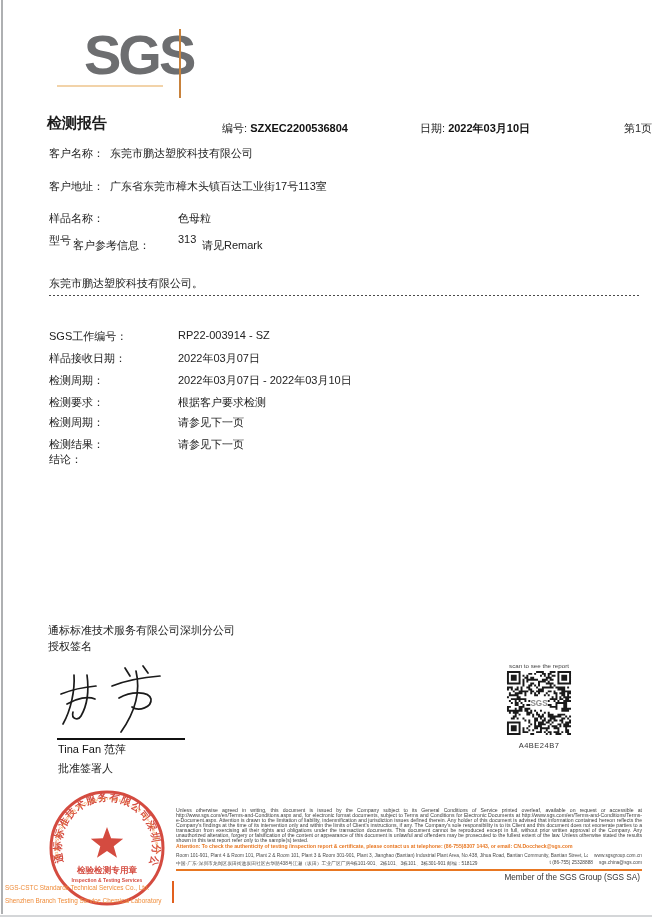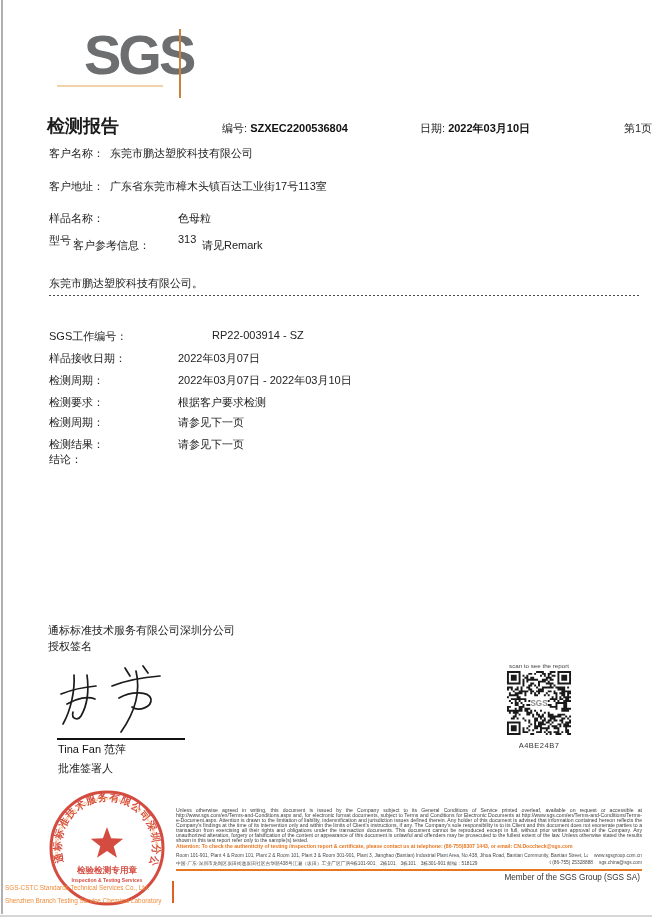--- a/index.html
+++ b/index.html
@@ -10,21 +10,21 @@
   .abs{position:absolute;}
   
   .edge-left{left:1px;top:0;width:2px;height:914px;background:#aeb0b2;}
   .edge-bottom{left:0;top:915px;width:652px;height:2px;background:#d4d6d8;}
 
   
   .logo{left:84px;top:27px;font-size:56px;font-weight:bold;letter-spacing:-3px;color:#6d6e70;line-height:1;}
   .logo-hline{left:57px;top:85px;width:106px;height:2px;background:#f2d3a9;}
   .logo-vline{left:179px;top:29px;width:2px;height:69px;background:#c8823c;}
 
-  .title{left:47px;top:114px;font-size:18px;font-weight:bold;color:#1c1c1c;text-align:right;}
+  .title{left:47px;top:114px;font-size:15px;font-weight:bold;color:#1c1c1c;text-align:right;}
   .hdr{top:121px;font-size:11px;white-space:nowrap;}
   .hdr b{font-weight:bold;color:#111;}
 
   
   .row{position:absolute;left:49px;display:flex;font-size:11px;color:#222;white-space:nowrap;}
   .row .lbl{flex:none;}
   .client .lbl{width:61px;}
   .samp .lbl{width:129px;}
   .det  .lbl{width:129px;}
   .note{left:49px;font-size:11px;color:#222;}
@@ -102,21 +102,21 @@
     <span class="val">313</span>
   </div>
   <div class="row samp" style="top:238px;margin-left:24px;">
     <span class="lbl">客户参考信息：</span>
     <span class="val">请见Remark</span>
   </div>
   <div class="abs note" style="top:276px;">东莞市鹏达塑胶科技有限公司。</div>
 
   <div class="abs dash"></div>
 
-  <div class="row det" style="top:329px;gap:34px;">
+  <div class="row det" style="top:329px;">
     <span class="lbl">SGS工作编号：</span>
     <span class="val">RP22-003914 - SZ</span>
   </div>
   <div class="row det" style="top:351px;">
     <span class="lbl">样品接收日期：</span>
     <span class="val">2022年03月07日</span>
   </div>
   <div class="row det" style="top:373px;">
     <span class="lbl">检测周期：</span>
     <span class="val">2022年03月07日 - 2022年03月10日</span>

